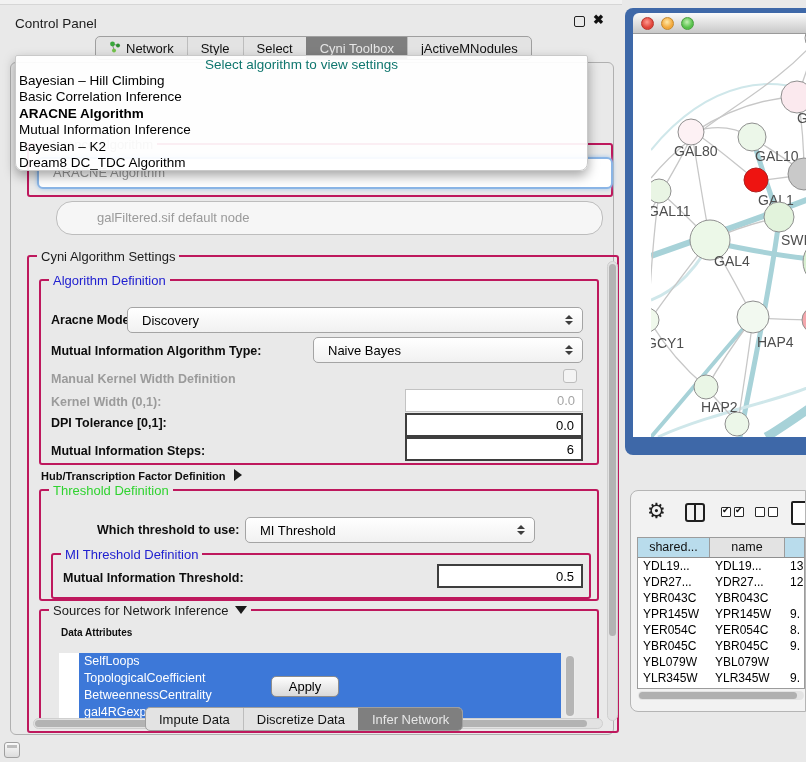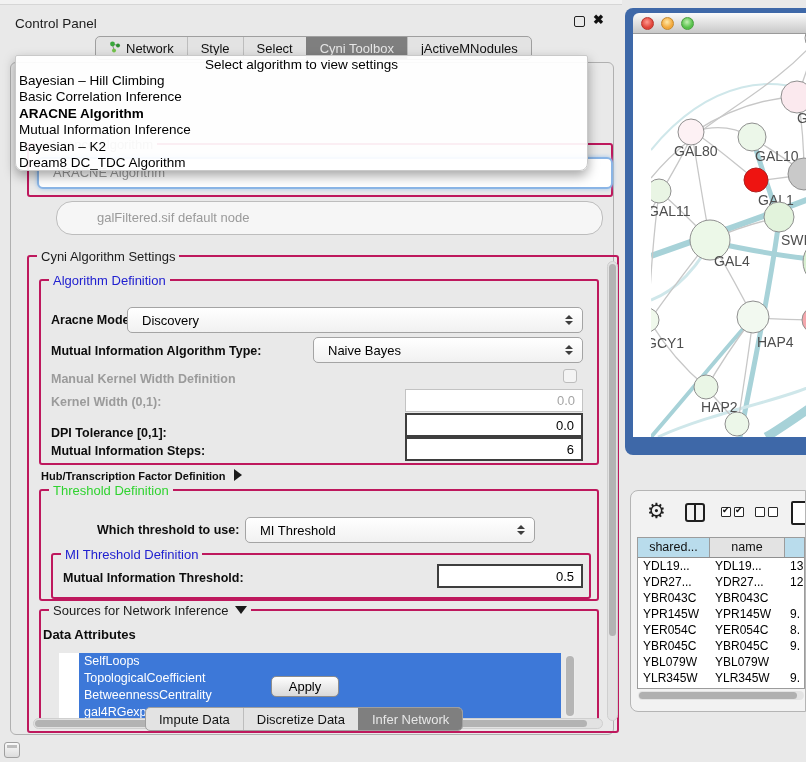--- a/index.html
+++ b/index.html
@@ -24,21 +24,21 @@
   .content-panel { left:10px; top:62px; width:604px; height:673px; border:1px solid #b0b0b0; border-radius:6px; background:#e9e9e9; }
 
   
   .ghost-group { left:16px; top:80px; width:586px; height:54px; border:1px solid #c9c9c9; border-radius:3px; }
   .ghost-group .legend { color:#8f8f8f; }
   .ghost-combo { left:26px; top:94px; width:576px; height:32px; background:#fff; border:2px solid #8ab5e6; border-radius:6px; box-shadow:0 0 4px #9cc3ec; font-size:13px; color:#9a9a9a; line-height:28px; padding-left:14px; }
   .ghost-combo2 { left:45px; top:138px; width:547px; height:34px; background:#f6f6f6; border:1px solid #bdbdbd; border-radius:16px; font-size:13px; color:#9a9a9a; line-height:32px; padding-left:40px; }
 
   
   .popup { left:15px; top:55px; width:573px; height:116px; background:rgba(255,255,255,0.93); border:1px solid #c9c9c9; border-radius:2px 2px 8px 8px; box-shadow:0 5px 12px rgba(0,0,0,0.35); z-index:9; overflow:hidden; }
-  .dd-placeholder { height:17px; line-height:17px; text-align:center; color:#000000; font-size:13.5px; }
+  .dd-placeholder { height:17px; line-height:17px; text-align:center; color:#0f766e; font-size:13.5px; }
   .dd-item { height:16.4px; line-height:16.4px; padding-left:3px; font-size:13.5px; color:#000; cursor:pointer; }
   .dd-item.bold { font-weight:bold; }
 
   
   .group { border:2px solid #be185d; border-radius:3px; }
   .legend { position:absolute; top:-8px; left:8px; background:#e9e9e9; padding:0 4px; font-size:13px; color:#1b1b1b; white-space:nowrap; }
   .legend.blue { color:#2121d0; }
   .legend.green { color:#30d330; }
 
   .settings-group { left:16px; top:192px; width:592px; height:478px; }
@@ -180,21 +180,21 @@
               <i class="dn"></i>
             </span>
         </div>
 
         <span class="flabel dis" style="left:10px; top:91px;">Manual Kernel Width Definition</span>
         <span class="checkbox" style="left:522px; top:88px;"></span>
 
         <span class="flabel dis" style="left:10px; top:114px;">Kernel Width (0,1):</span>
         <span class="tfield dis" style="left:364px; top:108px; width:178px; height:23px;">0.0</span>
 
-        <span class="flabel" style="left:10px; top:145px;">DPI Tolerance [0,1]:</span>
+        <span class="flabel" style="left:10px; top:135px;">DPI Tolerance [0,1]:</span>
         <span class="tfield strong" style="left:364px; top:132px; width:178px; height:24px;">0.0</span>
 
         <span class="flabel" style="left:10px; top:163px;">Mutual Information Steps:</span>
         <span class="tfield strong" style="left:364px; top:156px; width:178px; height:24px;">6</span>
       </div>
 
       <span class="flabel" style="left:12px; top:212px; font-size:11px;"><span>Hub/Transcription Factor Definition</span><span class="arrow-right"></span></span>
 
       <div class="abs group th-group">
         <span class="legend green">Threshold Definition</span>
@@ -210,21 +210,21 @@
 
         <div class="abs group mith-group">
           <span class="legend blue">MI Threshold Definition</span>
           <span class="flabel" style="left:10px; top:16px;">Mutual Information Threshold:</span>
           <span class="tfield strong" style="left:384px; top:9px; width:146px; height:24px;">0.5</span>
         </div>
       </div>
 
       <div class="abs group src-group">
         <span class="legend"><span>Sources for Network Inference</span><span class="arrow-down"></span></span>
-        <span class="flabel" style="left:2px; top:16px; font-size:13px;">Data Attributes</span>
+        <span class="flabel" style="left:20px; top:16px; font-size:10px;">Data Attributes</span>
         <div class="abs attr-list" id="attr-list">
             <div class="attr-item">SelfLoops</div>
             <div class="attr-item">TopologicalCoefficient</div>
             <div class="attr-item">BetweennessCentrality</div>
             <div class="attr-item">gal4RGexp</div>
           </div>
         <div class="abs list-vscroll">
             <span class="thumb"></span>
           </div>
       </div>

